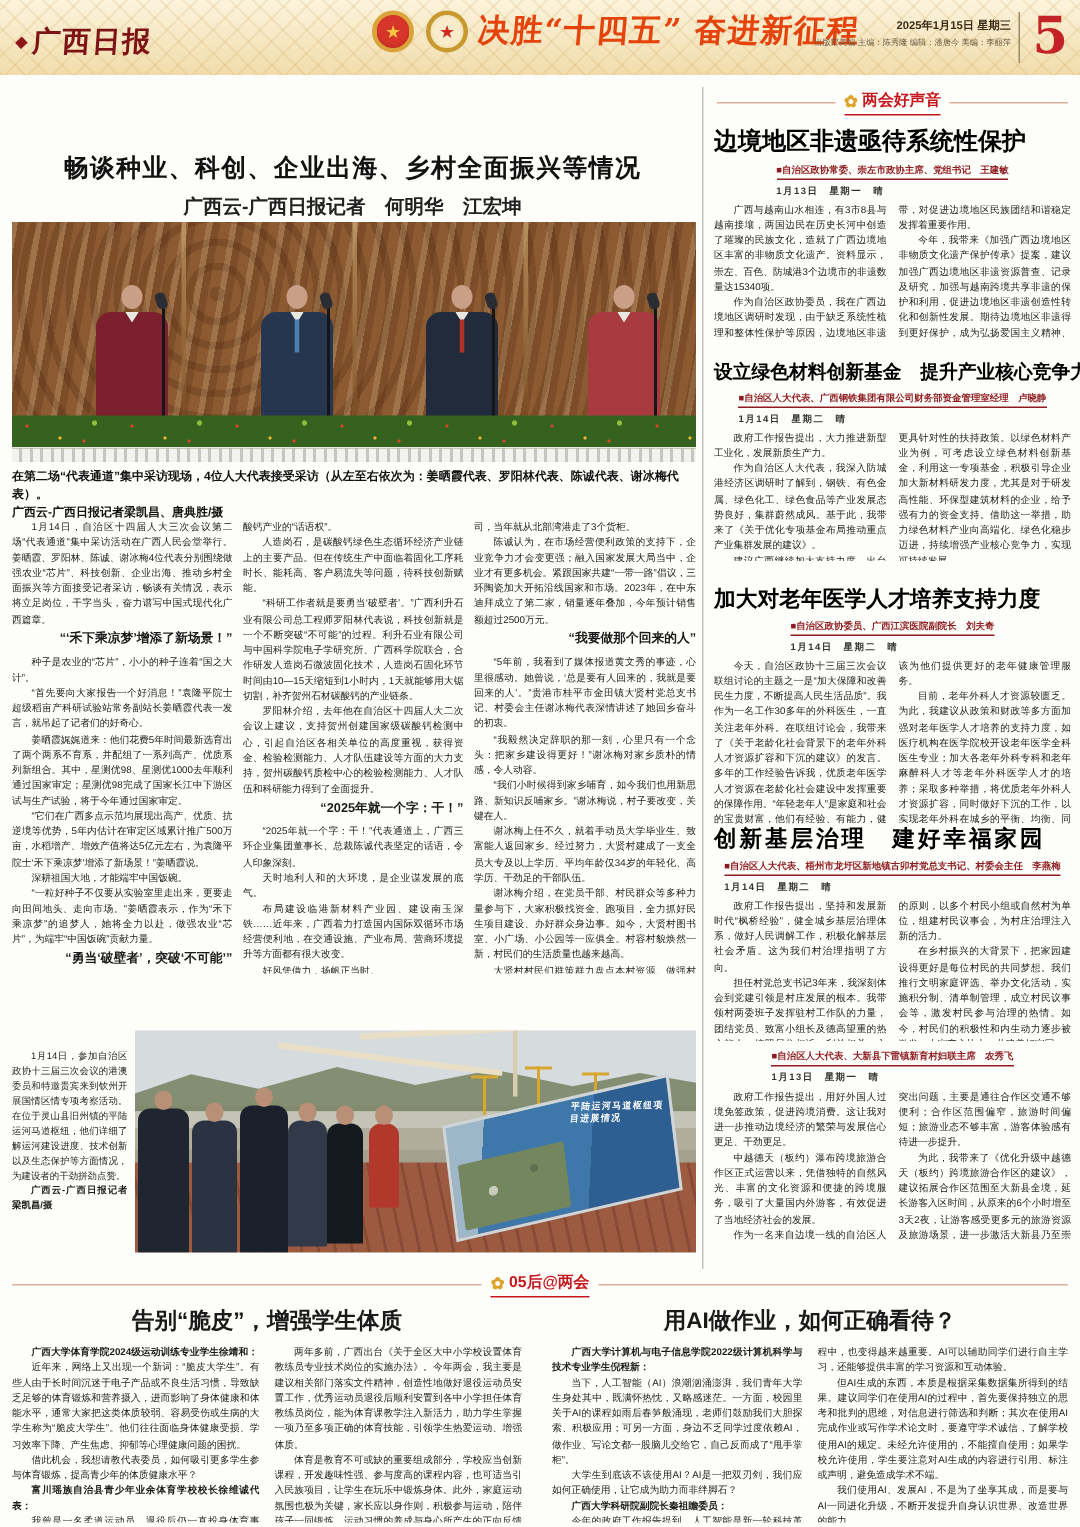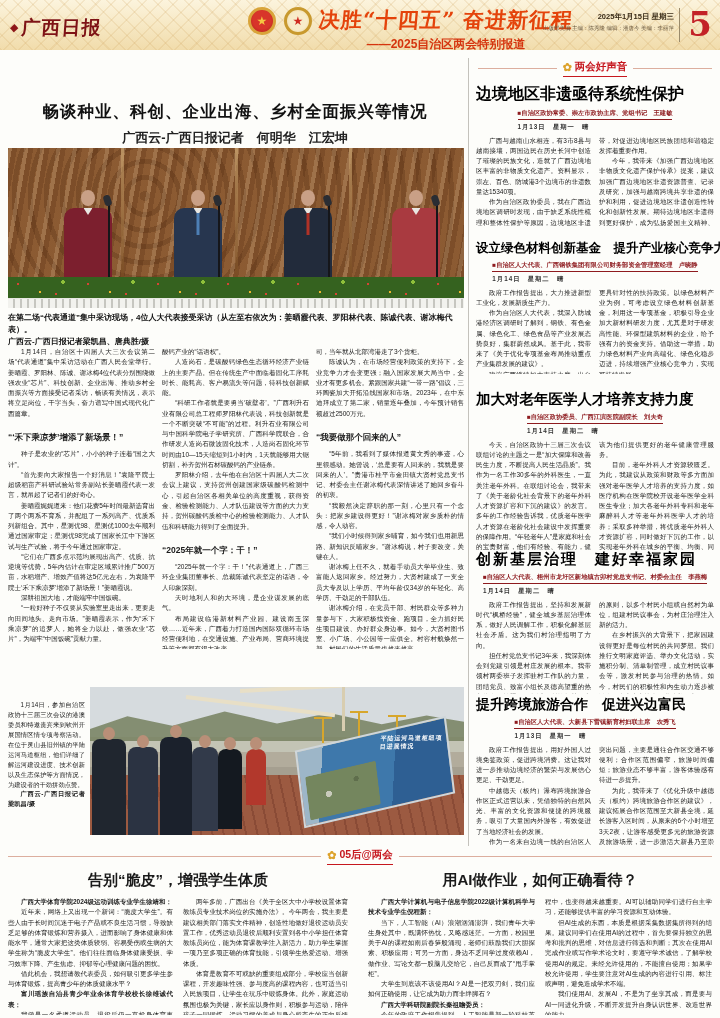--- a/index.html
+++ b/index.html
@@ -70,21 +70,21 @@
     background:repeating-linear-gradient(90deg,#f2f2ee 0 5px,#c6c6c0 5px 7px);border-top:1px solid #e7e7e2;}
 
   .photo-caption{position:absolute;left:8px;top:312px;width:456px;font-size:8px;font-weight:700;color:#111;line-height:1.5;}
   .photo-credit{text-align:left;}
 
   .col{font-size:6.5px;line-height:1.58;text-align:justify;color:#1b1b1b;overflow:hidden;}
   .blk{margin:0;}
   .blk.p{text-indent:2em;}
   .blk.cont{text-indent:0;}
   .blk.bold{font-weight:700;text-indent:2em;}
-  .blk.subhead{font-weight:700;font-size:8.5px;text-align:left;text-indent:0;margin:12px 0 5px;}
+  .blk.subhead{font-weight:700;font-size:8.5px;text-align:right;text-indent:0;margin:0 0 5px;}
   .blk.credit{font-weight:700;text-indent:2em;}
 
   .mcol{position:absolute;top:347px;height:302px;}
   .mcol1{left:8px;width:147px;}
   .mcol2{left:162px;width:147px;}
   .mcol3{left:316px;width:148px;}
 
   .canal-caption{position:absolute;left:8px;top:700px;width:77px;height:134px;font-size:6.3px;}
 
   
@@ -147,21 +147,20 @@
   <div class="masthead">
     <div class="logo"><span class="dmark">◆</span><span>广西日报</span></div>
     <div class="emblem national">
         <span>★</span>
       </div>
     <div class="emblem cppcc">
         <span>★</span>
       </div>
     <div class="banner">
       <div class="t1">决胜“十四五” 奋进新征程</div>
-      <div class="t2">——2025自治区两会特别报道</div>
     </div>
     <div class="dateline">
       <div class="d1">2025年1月15日 星期三</div>
       <div class="d2">出版部美编 主编：陈秀隆 编辑：潘唐今 美编：李丽萍</div>
     </div>
     <div class="pagediv"></div>
     <div class="pagenum">5</div>
   </div>
 
   <div class="subheadline">畅谈种业、科创、企业出海、乡村全面振兴等情况</div>
@@ -336,21 +335,20 @@
           <div class="blk p">担任村党总支书记3年来，我深刻体会到党建引领是村庄发展的根本。我带领村两委班子发挥驻村工作队的力量，团结党员、致富小组长及德高望重的热心能人，按照居住相近、利益相关、文化相通、群众自愿</div>
         </div>
       <div class="col" style="height:94px">
           <div class="blk cont">的原则，以多个村民小组或自然村为单位，组建村民议事会，为村庄治理注入新的活力。</div>
           <div class="blk p">在乡村振兴的大背景下，把家园建设得更好是每位村民的共同梦想。我们推行文明家庭评选、举办文化活动，实施积分制、清单制管理，成立村民议事会等，激发村民参与治理的热情。如今，村民们的积极性和内生动力逐步被激发，大家齐心协力，共建美好家园。</div>
         </div>
     </div>
   </div>
 
   <div class="sb" style="top:696px">
-    <h3 style="font-size:14px">提升跨境旅游合作　促进兴边富民</h3>
     <div class="meta">
         <div class="byline">■自治区人大代表、大新县下雷镇新育村妇联主席　农秀飞</div>
       <div class="date">1月13日　星期一　晴</div>
       </div>
     <div class="cols">
       <div class="col" style="height:100px">
           <div class="blk p">政府工作报告提出，用好外国人过境免签政策，促进跨境消费。这让我对进一步推动边境经济的繁荣与发展信心更足、干劲更足。</div>
           <div class="blk p">中越德天（板约）瀑布跨境旅游合作区正式运营以来，凭借独特的自然风光、丰富的文化资源和便捷的跨境服务，吸引了大量国内外游客，有效促进了当地经济社会的发展。</div>
           <div class="blk p">作为一名来自边境一线的自治区人大代表，我在调研时发现，合作区运营的两年存在一些</div>
         </div>

